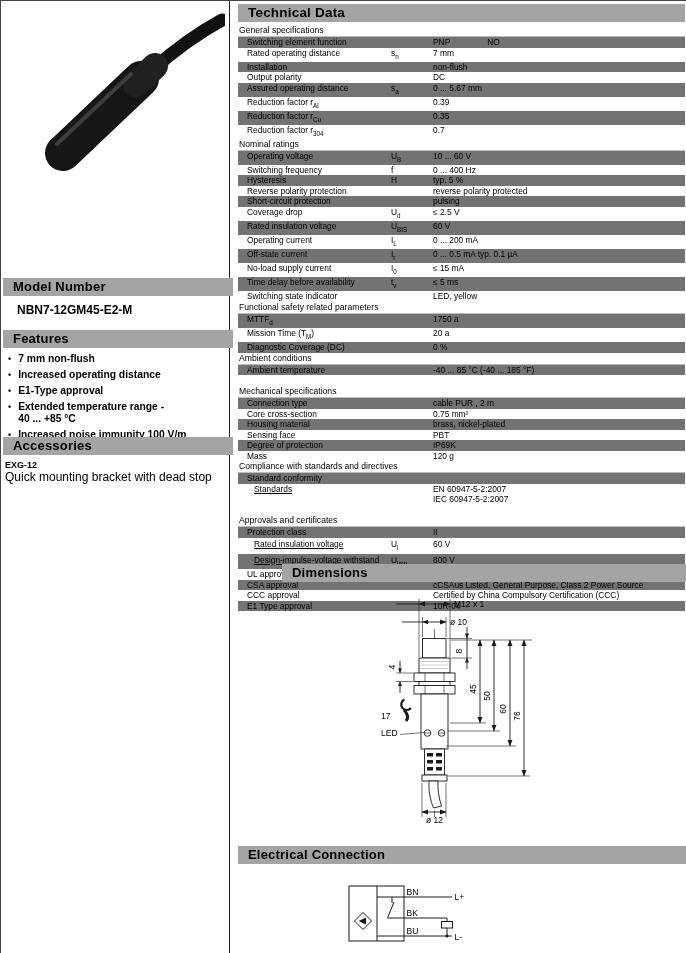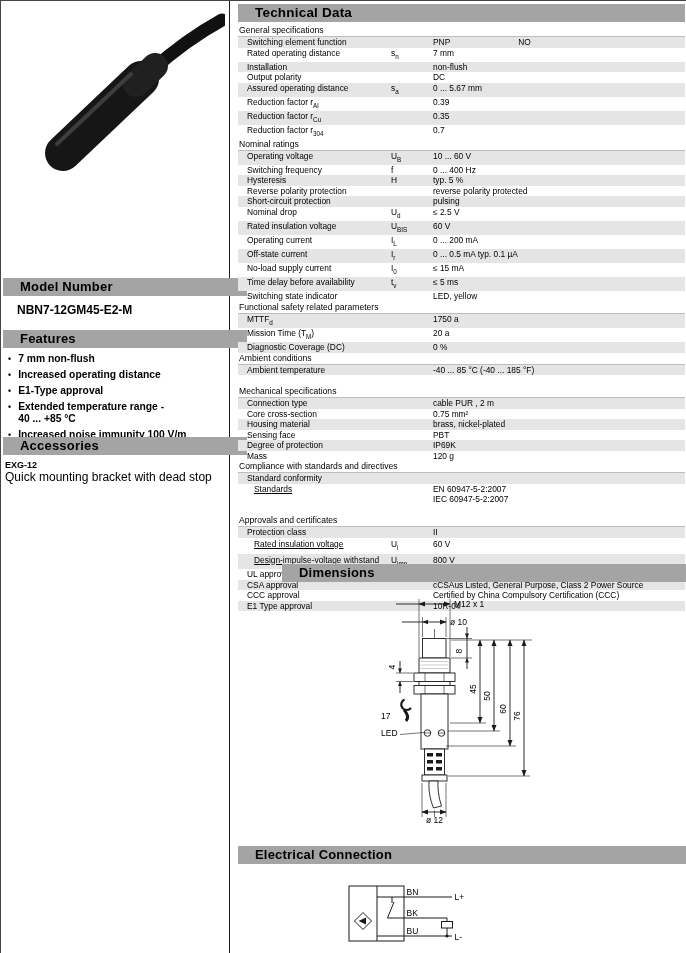--- a/index.html
+++ b/index.html
@@ -1,34 +1,34 @@
 <!DOCTYPE html>
 <html><head>
 <meta charset="utf-8">
 <style>
   html,body{margin:0;padding:0;background:#fff;}
   .page{position:relative;width:686px;height:953px;background:#fff;overflow:hidden;
         font-family:"Liberation Sans","DejaVu Sans",sans-serif;color:#000;
         border-top:1px solid #444;border-left:1px solid #444;box-sizing:border-box;}
   .abs{position:absolute;}
   .divider{position:absolute;left:228px;top:0;width:1px;height:953px;background:#1c1c1c;}
-  .bar{background:#a4a4a4;font-weight:700;font-size:13px;line-height:18px;height:18px;padding:0 17px;
+  .bar{background:#a4a4a4;font-weight:700;font-size:13px;line-height:18px;height:18px;padding:0 10px;
        letter-spacing:.2px;white-space:nowrap;}
   
   .tech-table{margin-top:3px;}
   .group-h{font-size:8.6px;font-weight:400;line-height:11px;height:12px;border-bottom:1px solid #bdbdbd;
            padding-left:1px;box-sizing:border-box;}
   .tr{display:flex;min-height:10.5px;font-size:8.4px;line-height:10.4px;}
-  .tr.stripe{background:#e5e5e5;}
+  .tr.stripe{background:#737373;}
   .tr.tall{min-height:13px;line-height:13px;}
   .td-label{width:153px;padding-left:9px;flex:none;white-space:nowrap;box-sizing:border-box;}
   .td-label.ind1{padding-left:16px;text-decoration:underline;}
   .td-sym{width:42px;flex:none;white-space:nowrap;}
   .td-val{flex:1;}
-  .td-val2{margin-left:68px;}
+  .td-val2{margin-left:37px;}
   sub{font-size:6.3px;}
   .gap{height:11px;}
   
   .model{font-size:12px;font-weight:700;}
   .feat{display:flex;gap:7px;font-size:10.3px;font-weight:700;line-height:12px;margin-bottom:4px;}
   .feat .btxt{white-space:pre-line;}
   .bullet{font-size:9px;line-height:12px;}
   .acc-name{font-size:9px;font-weight:700;line-height:11px;}
   .acc-desc{font-size:12px;line-height:10px;}
   .certs{display:flex;justify-content:space-between;gap:44px;}
@@ -176,21 +176,21 @@
           <span class="td-label">Reverse polarity protection</span>
           <span class="td-sym"></span>
           <span class="td-val">reverse polarity protected</span>
         </div>
         <div class="tr stripe">
           <span class="td-label">Short-circuit protection</span>
           <span class="td-sym"></span>
           <span class="td-val">pulsing</span>
         </div>
         <div class="tr">
-          <span class="td-label">Nominal drop</span>
+          <span class="td-label">Coverage drop</span>
           <span class="td-sym">U<sub>d</sub></span>
           <span class="td-val">≤ 2.5 V</span>
         </div>
         <div class="tr stripe">
           <span class="td-label">Rated insulation voltage</span>
           <span class="td-sym">U<sub>BIS</sub></span>
           <span class="td-val">60 V</span>
         </div>
         <div class="tr">
           <span class="td-label">Operating current</span>

